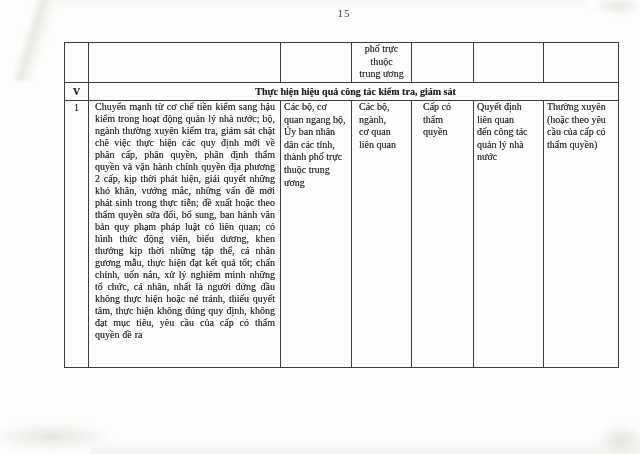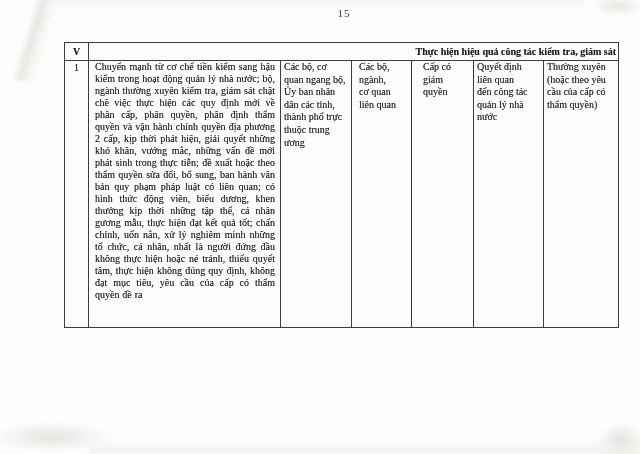--- a/index.html
+++ b/index.html
@@ -61,21 +61,21 @@
   tr.section-row td {
     height: 15px;
     font-weight: bold;
     vertical-align: middle;
     line-height: 13px;
   }
   tr.section-row td.tt-cell {
     text-align: center;
   }
   tr.section-row td.section-title-cell {
-    text-align: right;
+    text-align: center;
     padding-left: 6px;
   }
   tr.content-row td {
     height: 264px;
   }
   td.tt-cell {
     text-align: center;
   }
   td.noi-dung-cell {
     text-align: justify;
@@ -149,27 +149,36 @@
   <colgroup>
     <col style="width:24px">
     <col style="width:192px">
     <col style="width:71px">
     <col style="width:60px">
     <col style="width:62px">
     <col style="width:70px">
     <col style="width:75px">
   </colgroup>
   <tbody>
+    <tr class="carryover-row">
+      <td></td>
+      <td></td>
+      <td></td>
+      <td class="phoi-hop-cell">phố trực thuộc trung ương</td>
+      <td></td>
+      <td></td>
+      <td></td>
+    </tr>
     <tr class="section-row">
       <td class="tt-cell">V</td>
       <td class="section-title-cell" colspan="6">Thực hiện hiệu quả công tác kiểm tra, giám sát</td>
     </tr>
     <tr class="content-row">
       <td class="tt-cell">1</td>
       <td class="noi-dung-cell">Chuyển mạnh từ cơ chế tiền kiểm sang hậu kiểm trong hoạt động quản lý nhà nước; bộ, ngành thường xuyên kiểm tra, giám sát chặt chẽ việc thực hiện các quy định mới về phân cấp, phân quyền, phân định thẩm quyền và vận hành chính quyền địa phương 2 cấp, kịp thời phát hiện, giải quyết những khó khăn, vướng mắc, những vấn đề mới phát sinh trong thực tiễn; đề xuất hoặc theo thẩm quyền sửa đổi, bổ sung, ban hành văn bản quy phạm pháp luật có liên quan; có hình thức động viên, biểu dương, khen thưởng kịp thời những tập thể, cá nhân gương mẫu, thực hiện đạt kết quả tốt; chấn chỉnh, uốn nắn, xử lý nghiêm minh những tổ chức, cá nhân, nhất là người đứng đầu không thực hiện hoặc né tránh, thiếu quyết tâm, thực hiện không đúng quy định, không đạt mục tiêu, yêu cầu của cấp có thẩm quyền đề ra</td>
       <td class="center-cell chu-tri-cell">Các bộ, cơ quan ngang bộ, Ủy ban nhân dân các tỉnh, thành phố trực thuộc trung ương</td>
       <td class="center-cell phoi-hop-cell">Các bộ, ngành, cơ quan liên quan</td>
-      <td class="center-cell cap-trinh-cell">Cấp có giám quyền</td>
+      <td class="center-cell cap-trinh-cell">Cấp có thẩm quyền</td>
       <td class="center-cell san-pham-cell">Quyết định liên quan đến công tác quản lý nhà nước</td>
       <td class="center-cell thoi-han-cell">Thường xuyên (hoặc theo yêu cầu của cấp có thẩm quyền)</td>
     </tr>
   </tbody>
 </table>
 
 </body></html>

